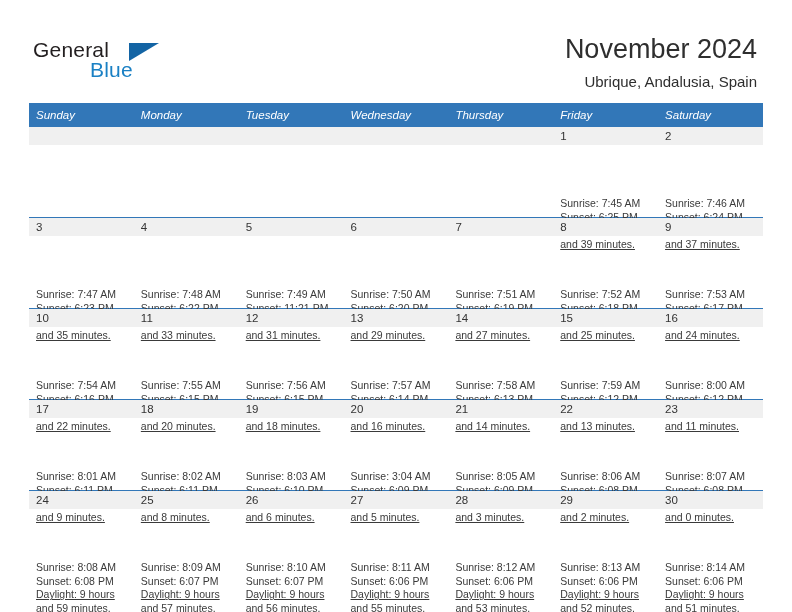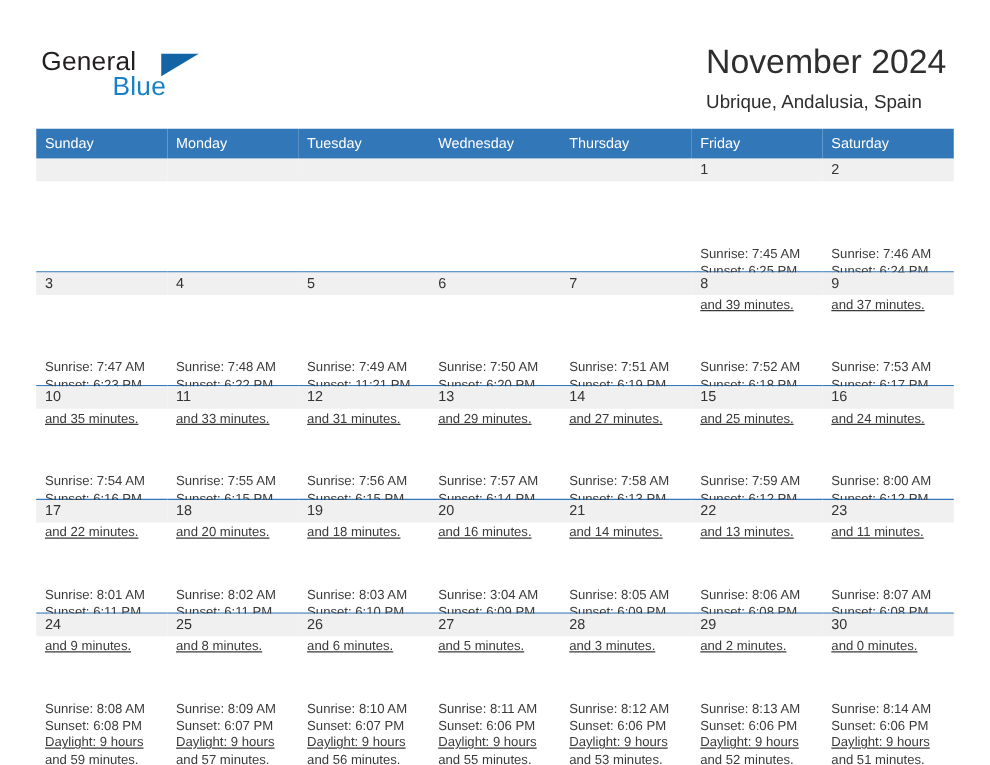--- a/index.html
+++ b/index.html
@@ -61,20 +61,21 @@
     width: 0;
     height: 0;
     border-left: 30px solid #1364a4;
     border-bottom: 18px solid transparent;
   }
 
   .title-block {
     position: absolute;
     right: 35px;
     top: 32px;
+    text-align: right;
   }
   .title-main {
     font-size: 27px;
     color: #2e2e2e;
     line-height: 34px;
     font-weight: normal;
     white-space: nowrap;
   }
   .title-sub {
     margin-top: 6px;
@@ -98,20 +99,21 @@
   }
   .cal-head th {
     background: #3277b8;
     color: #ffffff;
     font-size: 11.5px;
     font-weight: normal;
     text-align: left;
     padding: 5px 0 5px 7px;
     height: 14px;
     border: none;
+    font-style: italic;
   }
   .cal-body td {
     vertical-align: top;
     padding: 0;
     height: 90px;
     border-top: 1px solid #3277b8;
     background: #ffffff;
   }
   .cal-body tr:first-child td {
     border-top: none;

